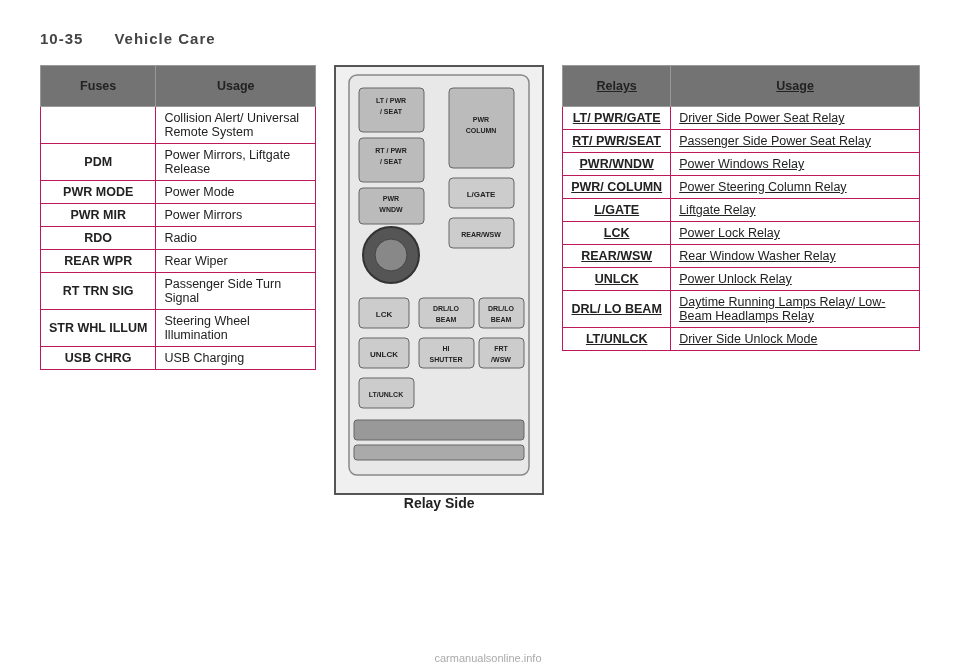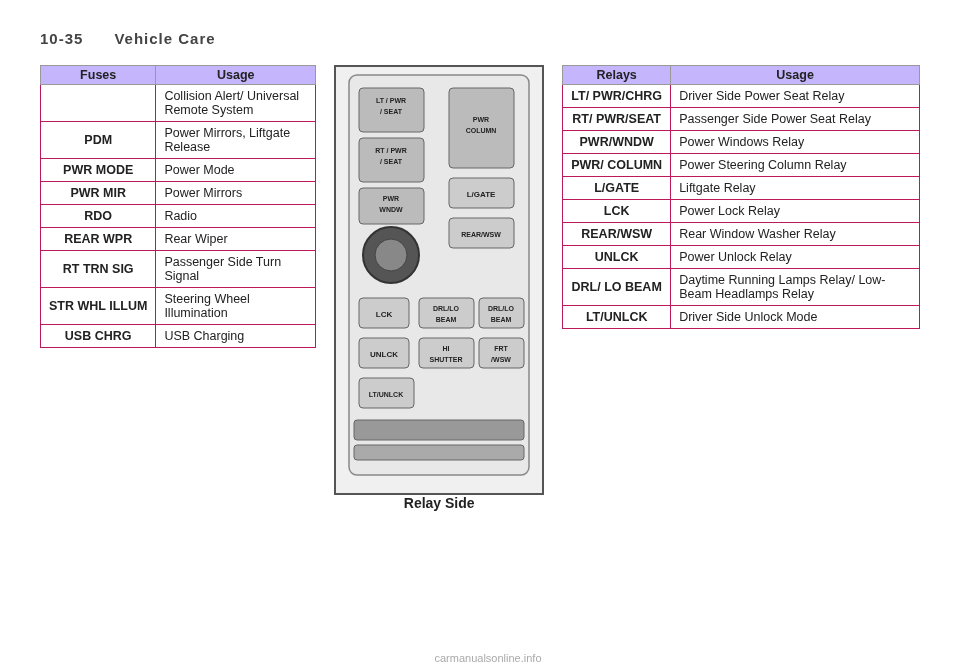--- a/index.html
+++ b/index.html
@@ -31,23 +31,23 @@
       flex-direction: row;
       gap: 18px;
       align-items: flex-start;
     }
     
     table {
       border-collapse: collapse;
       font-size: 12.5px;
     }
     table th {
-      background: #c4b5fd;
+      background: #737373;
       border: 1px solid #999;
-      padding: 2px 10px;
+      padding: 13px 10px;
       text-align: center;
       font-weight: bold;
     }
     table td {
       border: 1px solid #be185d;
       padding: 4px 8px;
       vertical-align: middle;
     }
     .fuses-table {
       min-width: 210px;
@@ -55,20 +55,21 @@
     .fuses-table td:first-child {
       text-align: center;
       font-weight: bold;
       white-space: nowrap;
     }
     .fuses-table td:last-child {
       text-align: left;
     }
     .relays-table {
       min-width: 230px;
+      text-decoration: underline;
     }
     .relays-table td:first-child {
       text-align: center;
       font-weight: bold;
       white-space: nowrap;
     }
     .relays-table td:last-child {
       text-align: left;
     }
 
@@ -228,21 +229,21 @@
     <div>
       <table class="relays-table">
         <thead>
           <tr>
             <th>Relays</th>
             <th>Usage</th>
           </tr>
         </thead>
         <tbody id="relays-tbody">
             <tr>
-              <td>LT/ PWR/CHRG</td>
+              <td>LT/ PWR/GATE</td>
               <td>Driver Side Power Seat Relay</td>
             </tr>
             <tr>
               <td>RT/ PWR/SEAT</td>
               <td>Passenger Side Power Seat Relay</td>
             </tr>
             <tr>
               <td>PWR/WNDW</td>
               <td>Power Windows Relay</td>
             </tr>

